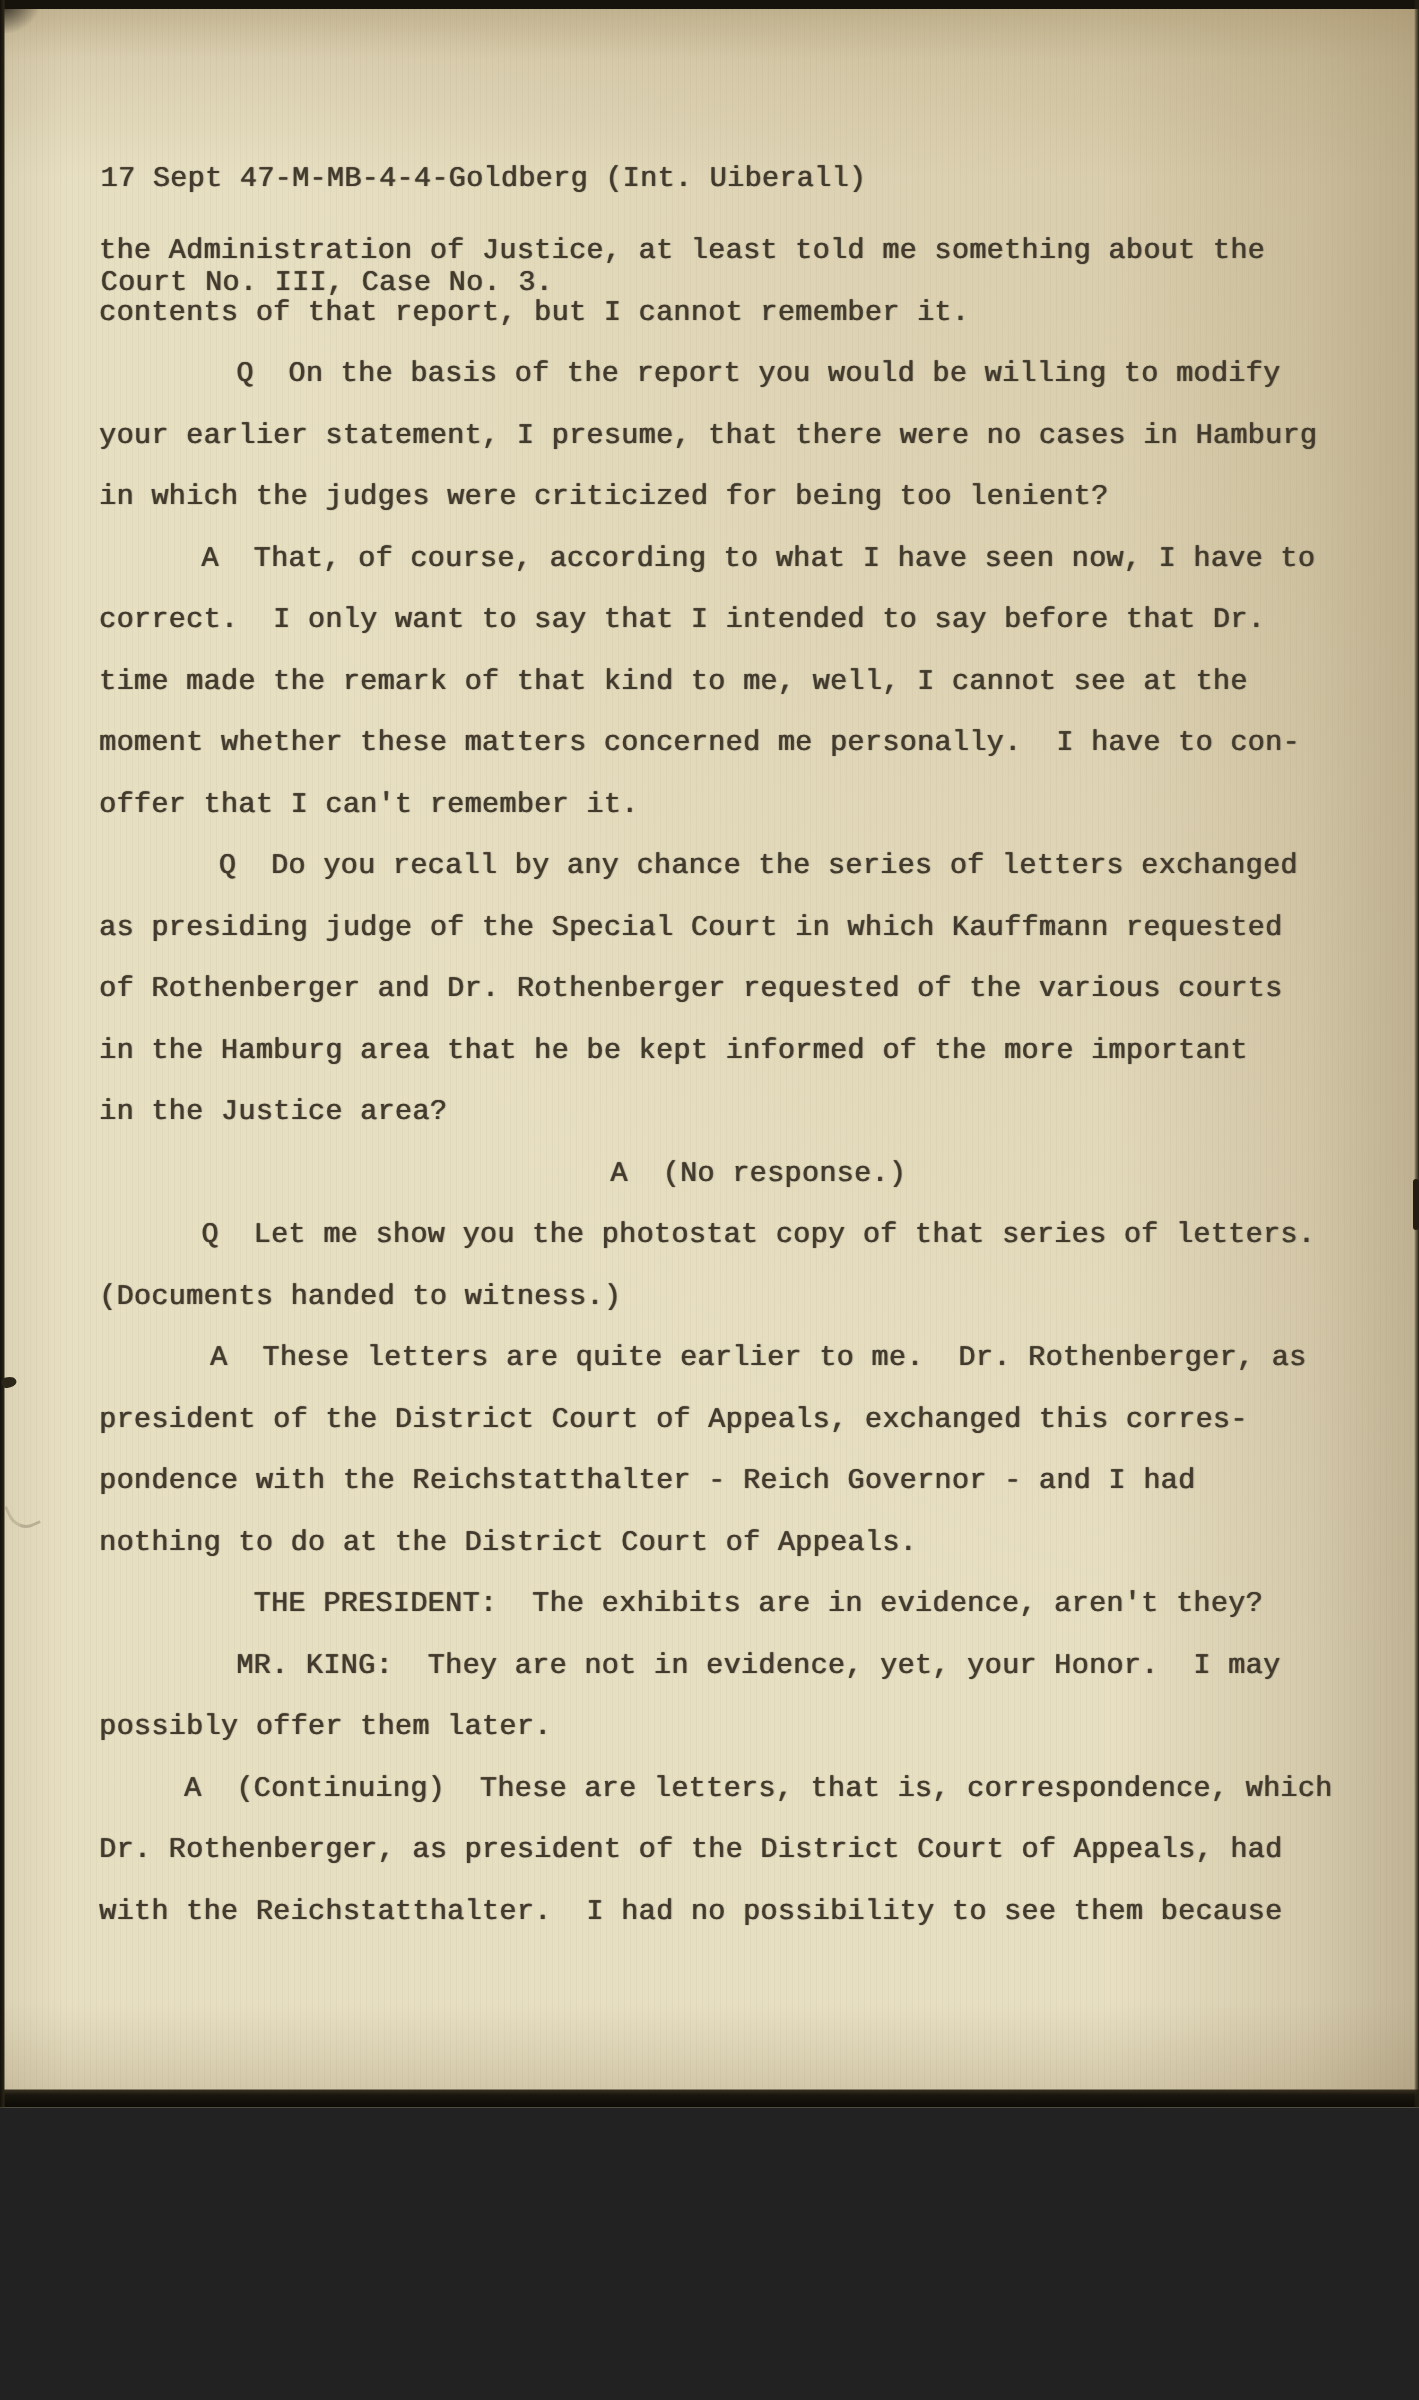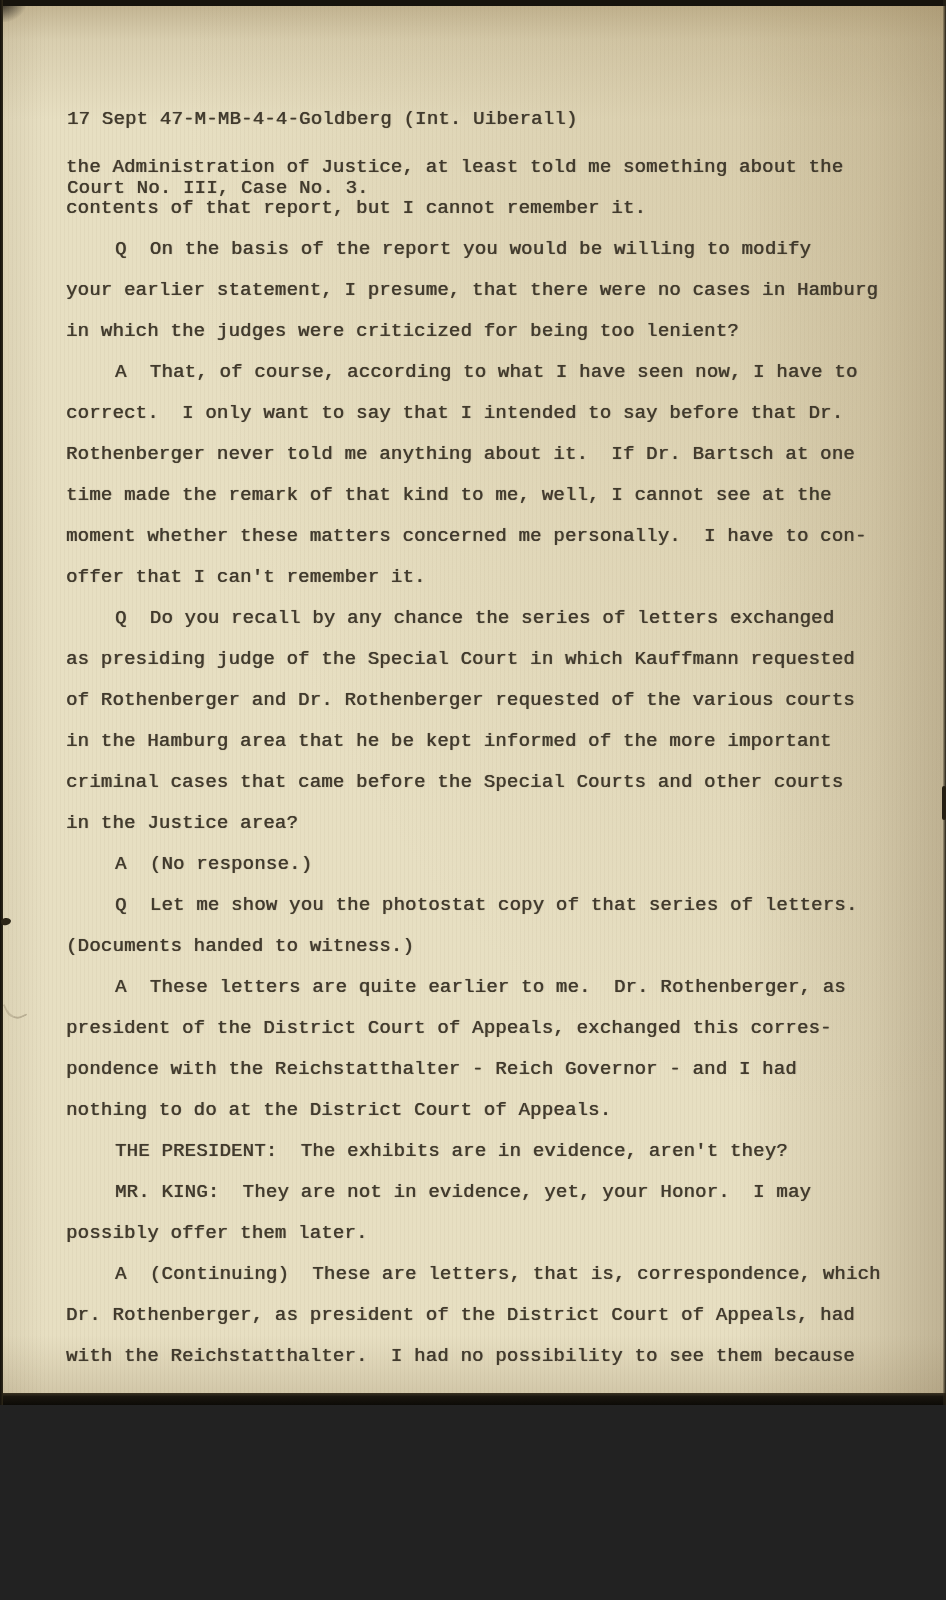--- a/index.html
+++ b/index.html
@@ -36,21 +36,21 @@
   .ink{
     white-space:pre;
     font-size:19px;
     letter-spacing:0.2px;
     color:#413a2d;
     text-shadow:0.5px 0.3px 0.7px rgba(58,50,38,0.85), -0.3px 0 0.5px rgba(58,50,38,0.35);
   }
   .header{position:absolute;left:67px;top:62px;line-height:23px;}
   .body{position:absolute;left:66px;top:147px;width:830px;}
   .line{height:41px;line-height:41px;}
-  .ind{padding-left:49px;}
+  .ind{padding-left:49px;text-align:center;}
   .pagenum{position:absolute;left:420px;top:1492px;}
 </style>
 </head>
 <body>
 
 <div class="page">
 
   <div class="corner-shadow"></div>
   <div class="edge edge-top"></div>
   <div class="edge edge-bottom"></div>
@@ -66,29 +66,27 @@
   </div>
 
   <div class="body">
     <div class="line ink">the Administration of Justice, at least told me something about the</div>
     <div class="line ink">contents of that report, but I cannot remember it.</div>
     <div class="line ink ind">Q  On the basis of the report you would be willing to modify</div>
     <div class="line ink">your earlier statement, I presume, that there were no cases in Hamburg</div>
     <div class="line ink">in which the judges were criticized for being too lenient?</div>
     <div class="line ink ind">A  That, of course, according to what I have seen now, I have to</div>
     <div class="line ink">correct.  I only want to say that I intended to say before that Dr.</div>
-    <div class="line ink">Rothenberger never told me anything about it.  If Dr. Bartsch at one</div>
     <div class="line ink">time made the remark of that kind to me, well, I cannot see at the</div>
     <div class="line ink">moment whether these matters concerned me personally.  I have to con-</div>
     <div class="line ink">offer that I can't remember it.</div>
     <div class="line ink ind">Q  Do you recall by any chance the series of letters exchanged</div>
     <div class="line ink">as presiding judge of the Special Court in which Kauffmann requested</div>
     <div class="line ink">of Rothenberger and Dr. Rothenberger requested of the various courts</div>
     <div class="line ink">in the Hamburg area that he be kept informed of the more important</div>
-    <div class="line ink">criminal cases that came before the Special Courts and other courts</div>
     <div class="line ink">in the Justice area?</div>
     <div class="line ink ind">A  (No response.)</div>
     <div class="line ink ind">Q  Let me show you the photostat copy of that series of letters.</div>
     <div class="line ink">(Documents handed to witness.)</div>
     <div class="line ink ind">A  These letters are quite earlier to me.  Dr. Rothenberger, as</div>
     <div class="line ink">president of the District Court of Appeals, exchanged this corres-</div>
     <div class="line ink">pondence with the Reichstatthalter - Reich Governor - and I had</div>
     <div class="line ink">nothing to do at the District Court of Appeals.</div>
     <div class="line ink ind">THE PRESIDENT:  The exhibits are in evidence, aren't they?</div>
     <div class="line ink ind">MR. KING:  They are not in evidence, yet, your Honor.  I may</div>

